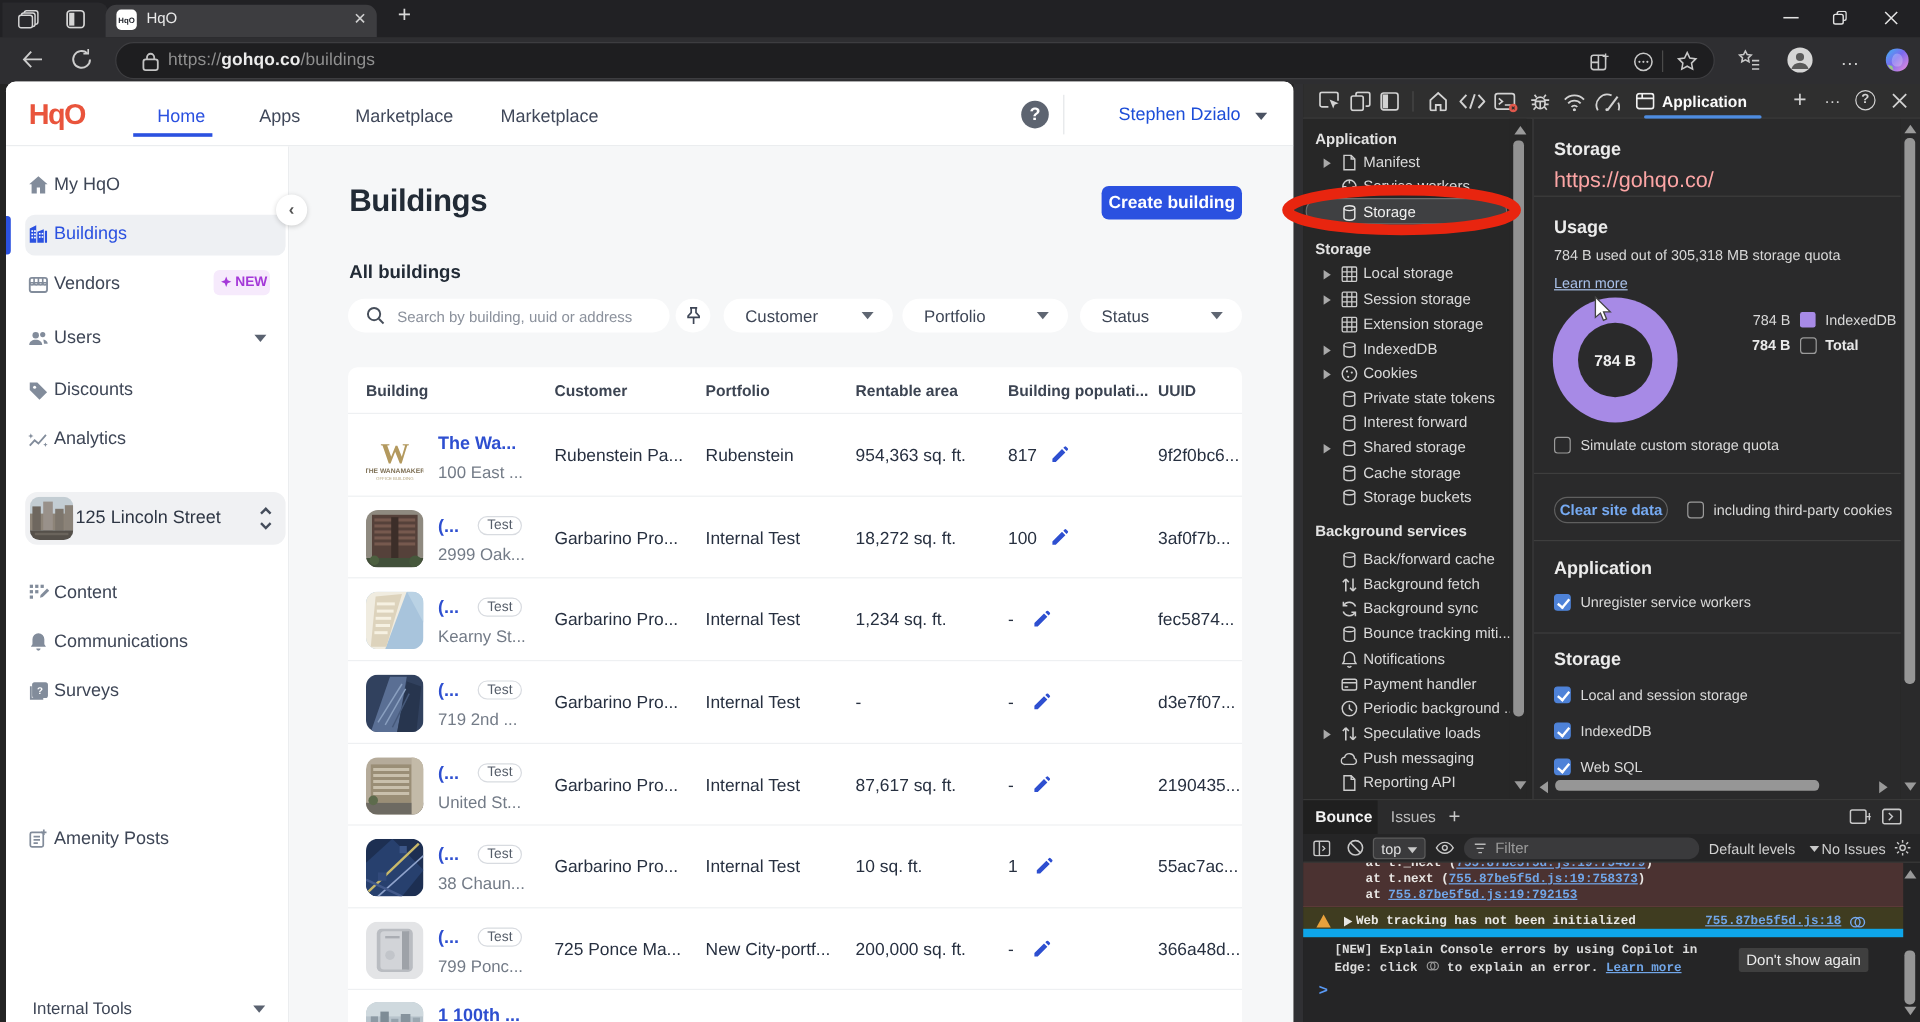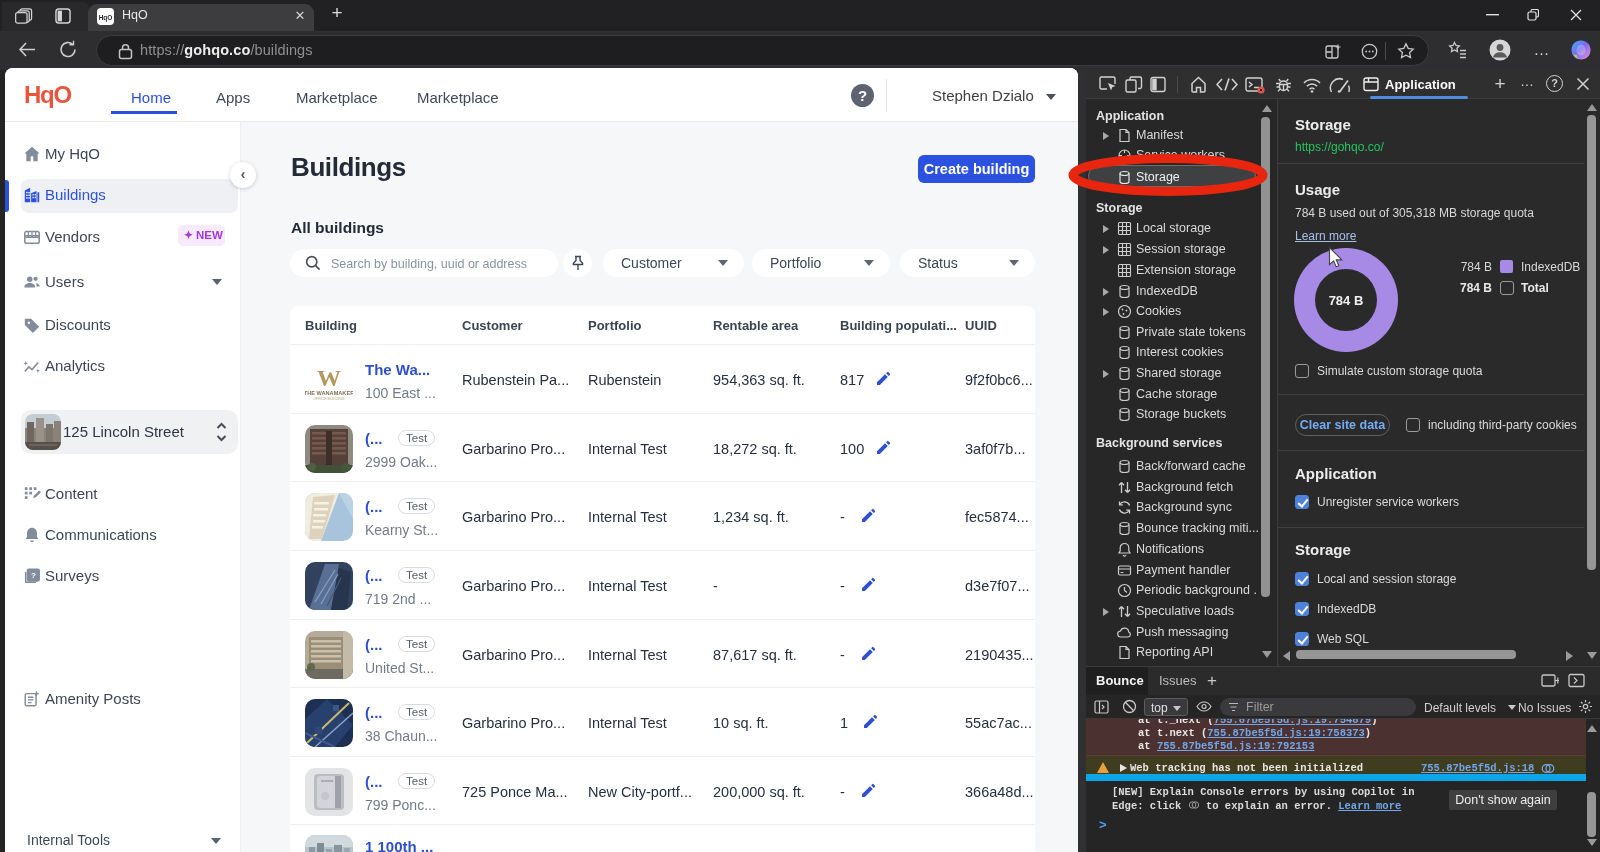--- a/index.html
+++ b/index.html
@@ -174,21 +174,21 @@
       <svg class="abs" style="left:19px;top:11px" width="50" height="32" viewBox="0 0 50 32">
           <text x="0" y="24" font-family="Liberation Sans" font-size="24" font-weight="800" fill="#e9543c" letter-spacing="-1.3">HqO</text>
         </svg>
       <div class="nav-item" style="left:126px;color:#2b51e0;font-weight:500">Home</div>
       <div class="abs" style="left:106px;top:43px;width:66px;height:3px;background:#2b51e0"></div>
       <div class="nav-item" style="left:211px">Apps</div>
       <div class="nav-item" style="left:291px">Marketplace</div>
       <div class="nav-item" style="left:412px">Marketplace</div>
       <div class="abs" style="left:846px;top:16px;width:23px;height:23px;border-radius:50%;background:#5d6470;color:#fff;font-size:15px;font-weight:700;text-align:center;line-height:23px">?</div>
       <div class="abs" style="left:881px;top:11px;width:1px;height:33px;background:#e3e5e8"></div>
-      <div class="abs" style="left:927px;top:19px;font-size:15px;color:#404040">Stephen Dzialo</div>
+      <div class="abs" style="left:927px;top:19px;font-size:15px;color:#1d4ed8">Stephen Dzialo</div>
       <div class="abs" style="left:1041px;top:26px;width:0;height:0;border-left:5px solid transparent;border-right:5px solid transparent;border-top:6px solid #4a5262"></div>
     </div>
 
     <div id="sidebar">
 
       <div class="sb-item" style="top:21px">
         <svg class="ic" viewBox="0 0 20 20" fill="#828c9b">
             <path d="M10 2L1.5 9.5h2.2V18h4.8v-5.5h3V18h4.8V9.5h2.2z"></path>
           </svg>
         <div class="tx">My HqO</div>
@@ -680,21 +680,21 @@
             <ellipse cx="7.5" cy="3.5" rx="4.5" ry="2"></ellipse>
             <path d="M3 3.5v8c0 1.1 2 2 4.5 2s4.5-.9 4.5-2v-8"></path>
           </svg>
         <div class="ttx">Private state tokens</div>
         </div>
       <div class="tr-item" style="top:244px">
         <svg class="tic" viewBox="0 0 15 15" fill="none" stroke="#cdcdcd" stroke-width="1.2">
             <ellipse cx="7.5" cy="3.5" rx="4.5" ry="2"></ellipse>
             <path d="M3 3.5v8c0 1.1 2 2 4.5 2s4.5-.9 4.5-2v-8"></path>
           </svg>
-        <div class="ttx">Interest cookies</div>
+        <div class="ttx">Interest forward</div>
         </div>
       <div class="tr-item" style="top:265px">
           <div class="exp"></div>
         <svg class="tic" viewBox="0 0 15 15" fill="none" stroke="#cdcdcd" stroke-width="1.2">
             <ellipse cx="7.5" cy="3.5" rx="4.5" ry="2"></ellipse>
             <path d="M3 3.5v8c0 1.1 2 2 4.5 2s4.5-.9 4.5-2v-8"></path>
           </svg>
         <div class="ttx">Shared storage</div>
         </div>
       <div class="tr-item" style="top:286px">
@@ -784,21 +784,21 @@
 
       <div class="abs" style="left:172px;top:0;width:14px;height:567px;background:#272727"></div>
       <div class="arr" style="left:176px;top:6px;border-left:5px solid transparent;border-right:5px solid transparent;border-bottom:7px solid #9a9a9a"></div>
       <div class="sb-thumb" style="left:175px;top:18px;width:9px;height:480px;background:#929292"></div>
       <div class="arr" style="left:176px;top:552px;border-left:5px solid transparent;border-right:5px solid transparent;border-top:7px solid #9a9a9a"></div>
     </div>
 
     <div id="dpane">
 
       <div class="abs dp-h" style="left:17px;top:17px;font-size:15px">Storage</div>
-      <div class="abs" style="left:17px;top:41px;font-size:12px;color:#22c55e">https://gohqo.co/</div>
+      <div class="abs" style="left:17px;top:41px;font-size:18px;color:#fca5a5">https://gohqo.co/</div>
       <div class="dp-hr" style="top:64px"></div>
       <div class="abs dp-h" style="left:17px;top:82px;font-size:15px">Usage</div>
       <div class="abs" style="left:17px;top:107px;font-size:12px;color:#d8d8d8">784 B used out of 305,318 MB storage quota</div>
       <div class="abs" style="left:17px;top:130px;font-size:12px;color:#a8c0e8;text-decoration:underline">Learn more</div>
 
       <div class="abs" style="left:16px;top:149px;width:104px;height:104px;border-radius:50%;background:#a78ae6"></div>
       <div class="abs" style="left:37px;top:170px;width:62px;height:62px;border-radius:50%;background:#2a2a2b"></div>
       <div class="abs" style="left:16px;top:194px;width:104px;text-align:center;font-size:13px;font-weight:700;color:#f0f0f0">784 B</div>
 
       <div class="abs" style="left:168px;top:161px;width:46px;text-align:right;font-size:12px;color:#d8d8d8">784 B</div>

